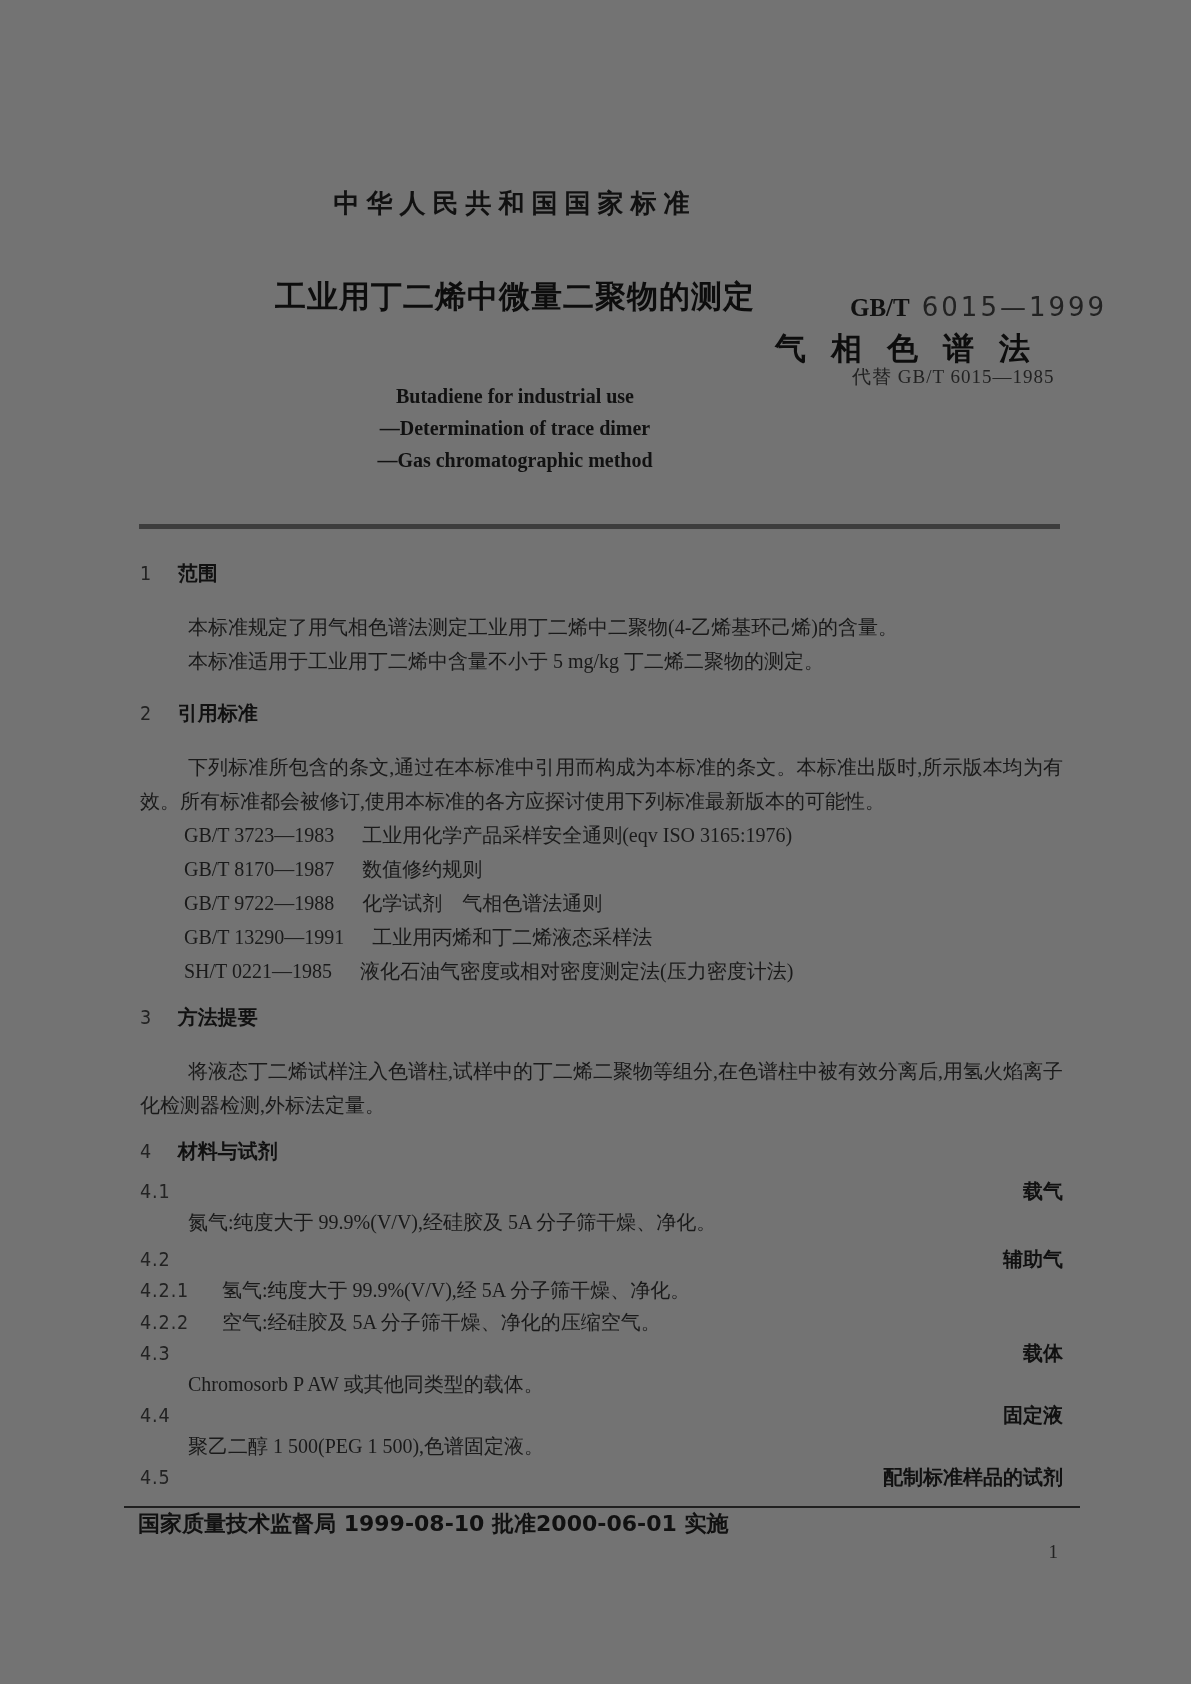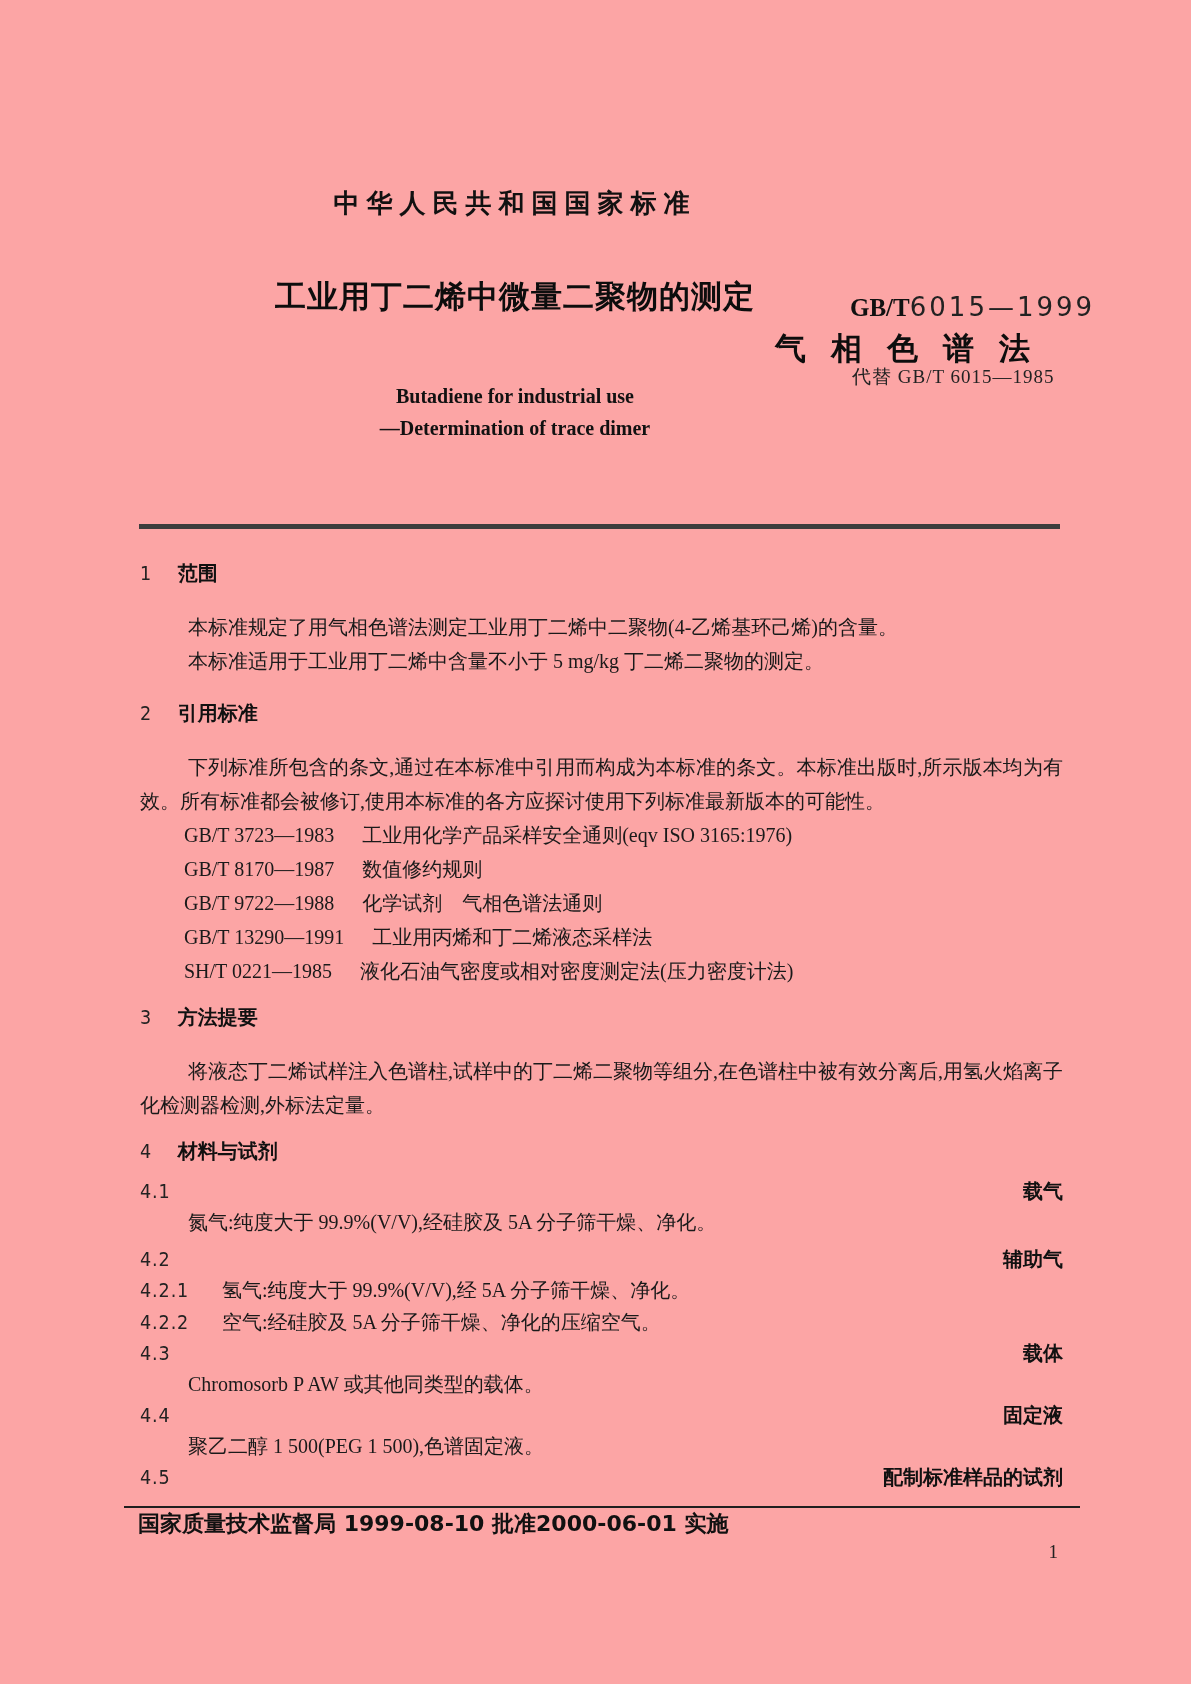--- a/index.html
+++ b/index.html
@@ -1,20 +1,20 @@
 <!DOCTYPE html>
 <html lang="zh"><head>
 <meta charset="utf-8">
 <title>GB/T 6015—1999</title>
 <style>
   html,body{margin:0;padding:0;background:#ffffff;}
   .page{
     position:relative;
     width:1191px;height:1684px;
-    background:#fca5a5;
+    background:#737373;
     color:#1c1c1c;
     overflow:hidden;
     font-family:"Liberation Serif","DejaVu Serif",serif;
   }
   
   .std-label{
     position:absolute;left:0;top:188px;width:1030px;
     text-align:center;
     font-family:"DejaVu Sans","Liberation Sans",sans-serif;
     font-weight:bold;font-size:26px;line-height:30px;
@@ -32,21 +32,21 @@
     text-align:right;
     font-family:"DejaVu Sans","Liberation Sans",sans-serif;
     font-weight:bold;font-size:31px;line-height:40px;color:#0d0d0d;
   }
   .title-cn2 span{letter-spacing:25px;margin-right:-25px;}
   .std-code{
     position:absolute;left:850px;top:292px;white-space:nowrap;
   }
   .std-code .code-prefix{
     font-family:"Liberation Serif","DejaVu Serif",serif;
-    font-weight:bold;font-size:25px;color:#111;margin-right:0;
+    font-weight:bold;font-size:25px;color:#111;margin-right:12px;
   }
   .std-code .code-number{
     font-family:"DejaVu Sans","Liberation Sans",sans-serif;
     font-size:26px;letter-spacing:3px;color:#222;
   }
   .replaces{
     position:absolute;left:852px;top:364px;
     font-size:19px;color:#222;letter-spacing:1px;white-space:nowrap;
   }
   .title-en{
@@ -116,20 +116,21 @@
 
   <div class="std-code">
     <span class="code-prefix">GB/T</span><span class="code-number">6015—1999</span>
   </div>
 
   <div class="replaces">代替 GB/T 6015—1985</div>
 
   <div class="title-en">
     <div>Butadiene for industrial use</div>
     <div>—Determination of trace dimer</div>
+    <div>—Gas chromatographic method</div>
   </div>
 
   <div class="head-rule"></div>
 
   <main class="body">
 
     <div class="h1">
       <span class="num">1</span>
       <span>范围</span>
     </div>

